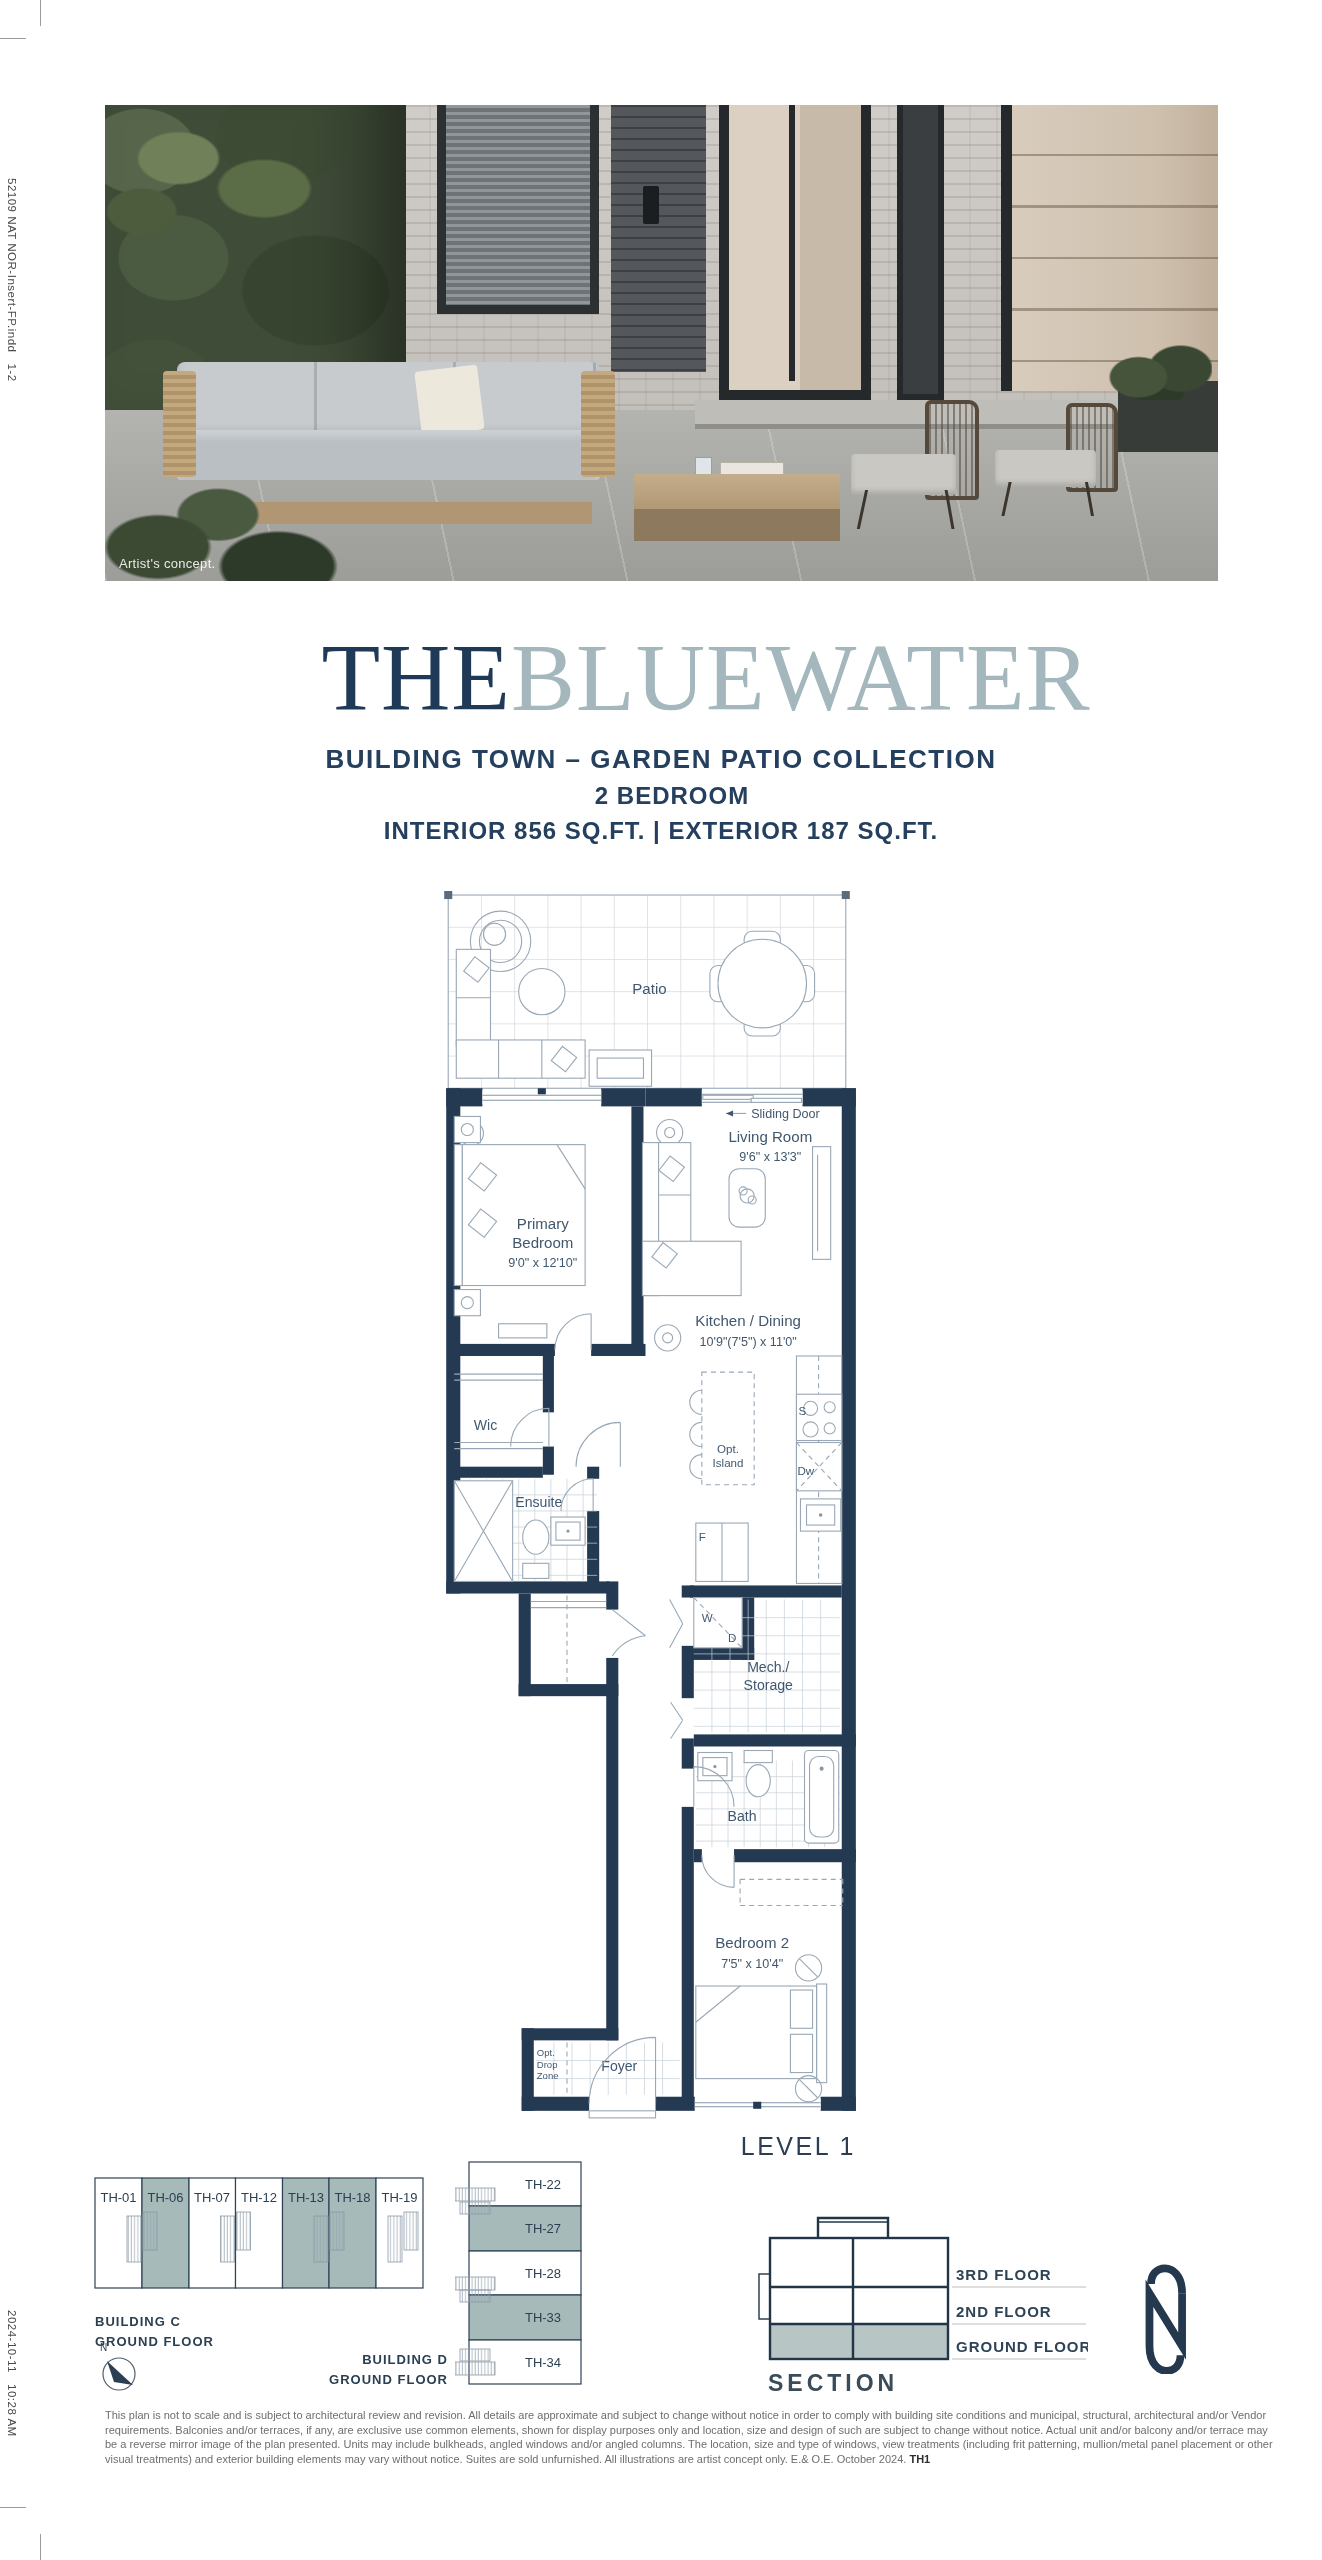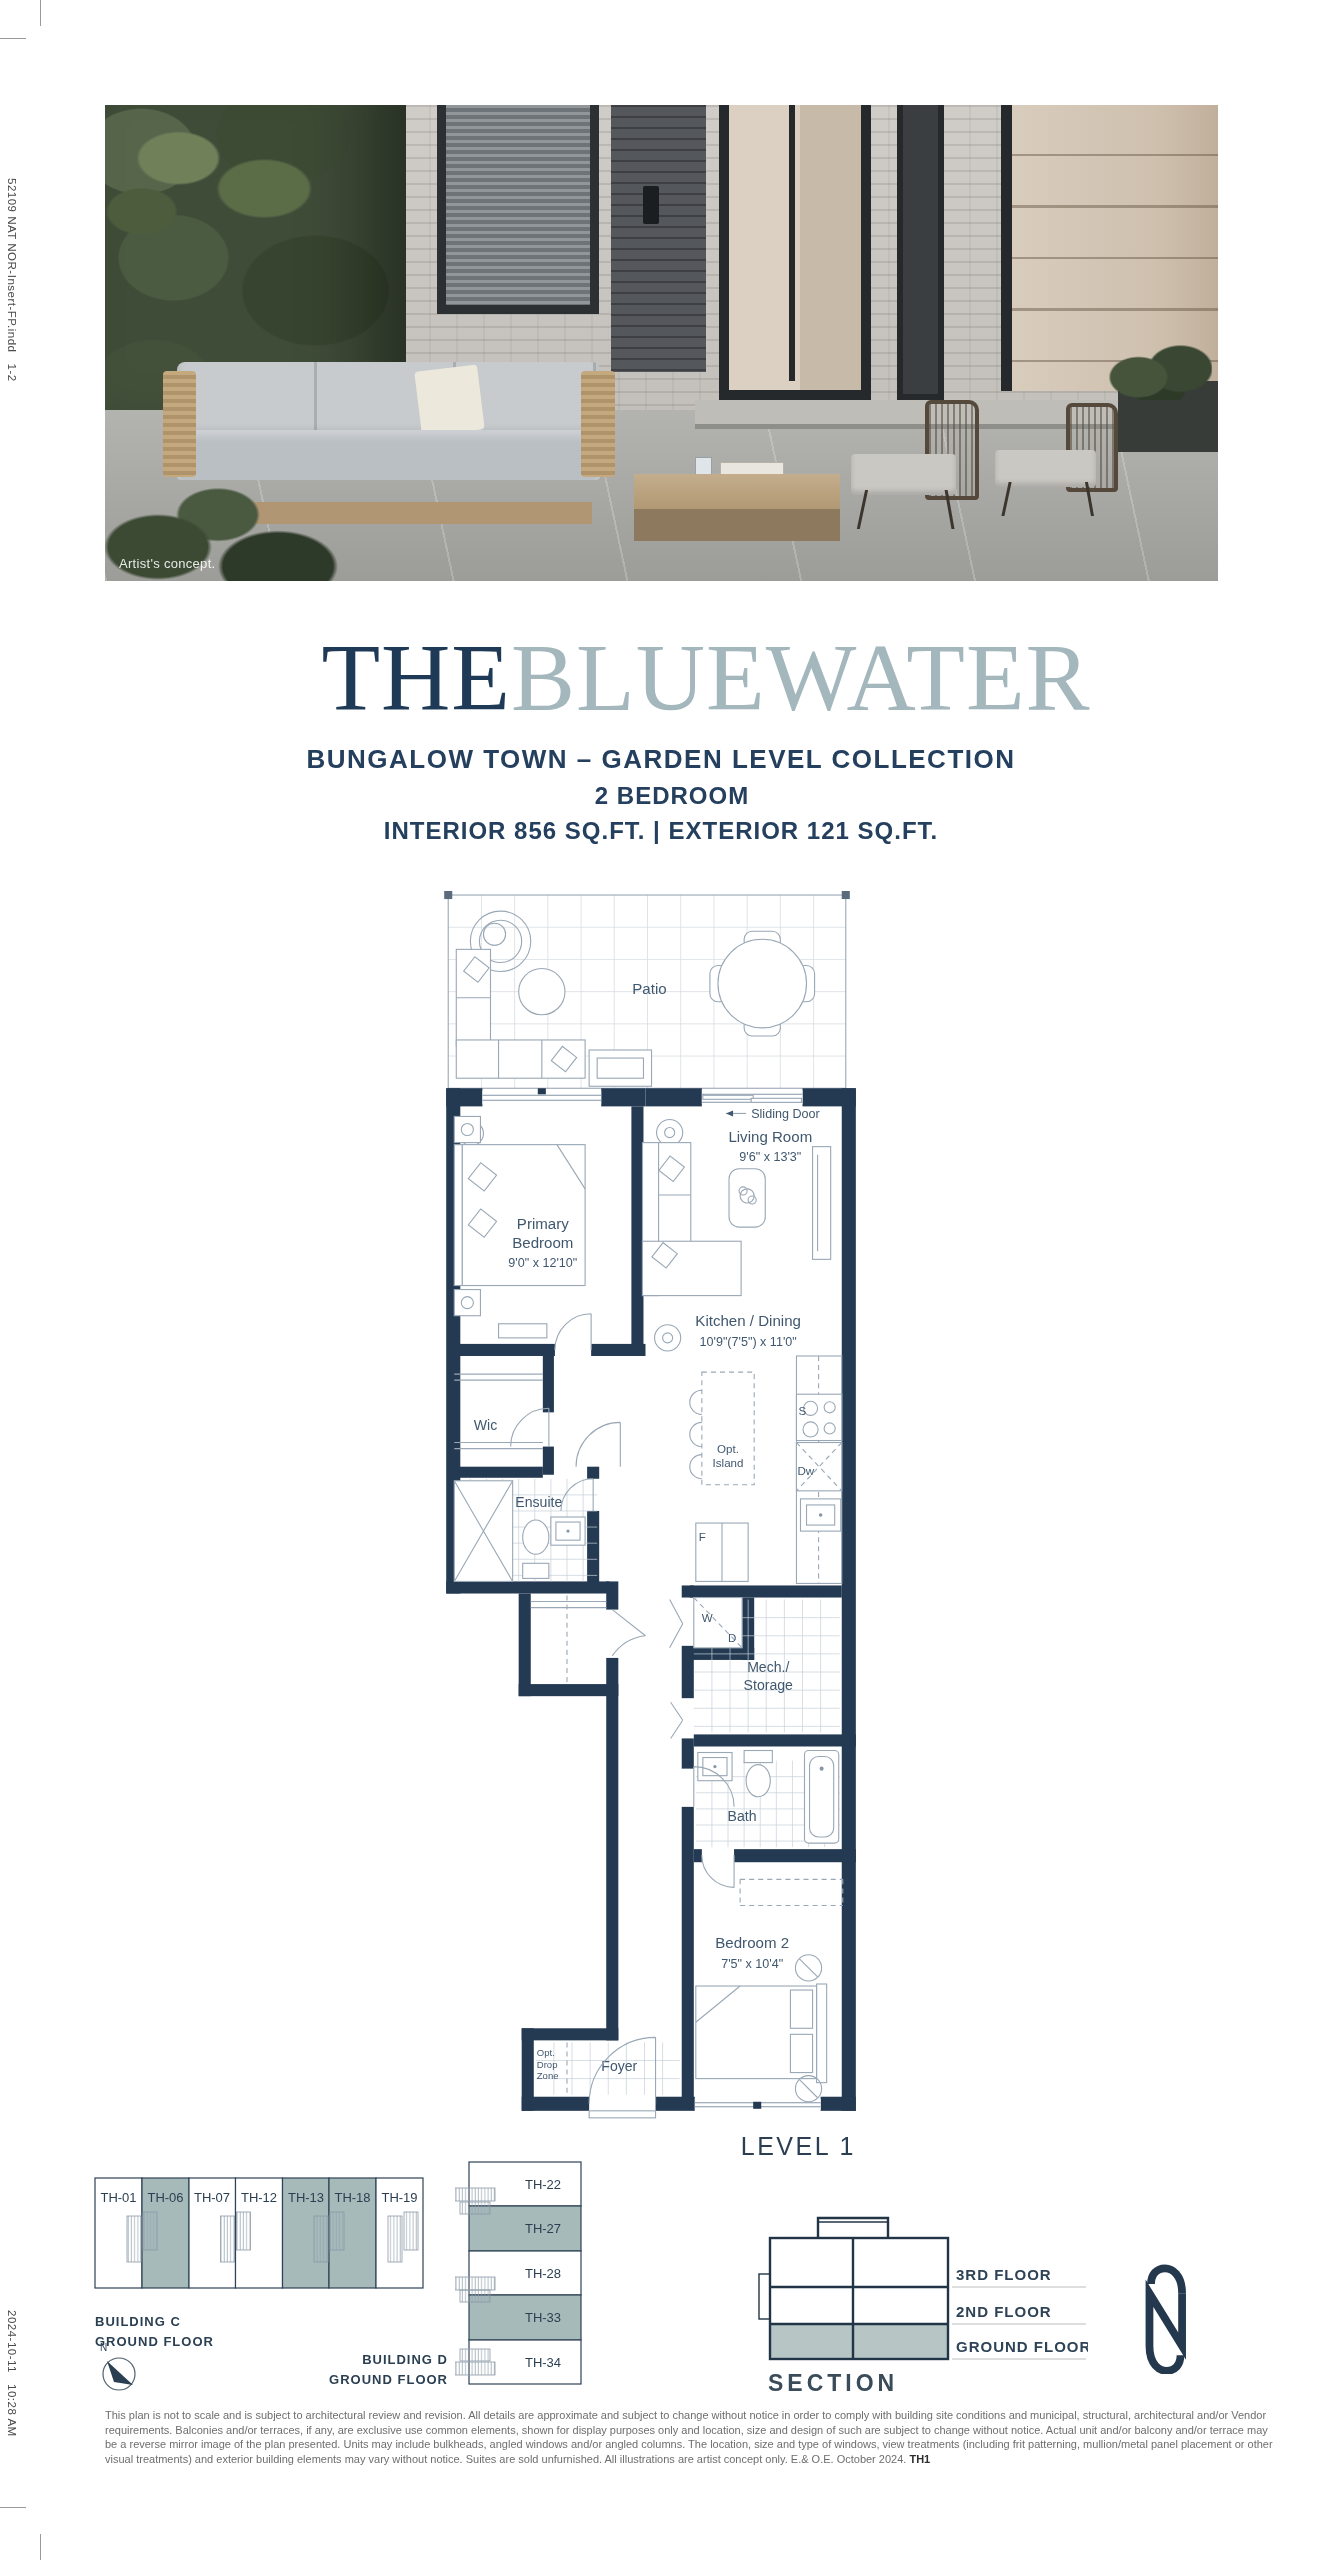--- a/index.html
+++ b/index.html
@@ -138,23 +138,23 @@
     <div class="c-back"></div>
     <div class="c-seat"></div>
     <div class="c-legA"></div>
     <div class="c-legB"></div>
   </div>
   <div class="h-plantBL"></div>
   <div class="h-caption">Artist's concept.</div>
 </div>
 
 <div class="title"><span class="t1">THE</span><span class="t2">BLUEWATER</span></div>
-<div class="sub1">BUNGALOW TOWN – GARDEN LEVEL COLLECTION</div>
+<div class="sub1">BUILDING TOWN – GARDEN PATIO COLLECTION</div>
 <div class="sub2">2 BEDROOM</div>
-<div class="sub3">INTERIOR 856 SQ.FT.  |  EXTERIOR 121 SQ.FT.</div>
+<div class="sub3">INTERIOR 856 SQ.FT.  |  EXTERIOR 187 SQ.FT.</div>
 
 <div class="fp">
 <svg width="418" height="1248" viewBox="0 0 415 1240">
 
   <g>
     <path class="gr" d="M43 4V196M76 4V196M109 4V196M142 4V196M175 4V196M208 4V196M241 4V196M274 4V196M307 4V196M340 4V196M373 4V196"></path>
     <path class="gr" d="M10 36H405M10 68H405M10 100H405M10 132H405M10 164H405"></path>
     <rect class="tl" x="10" y="4" width="395" height="192"></rect>
     <rect x="6" y="0" width="8" height="8" fill="#5B6B7C"></rect>
     <rect x="401" y="0" width="8" height="8" fill="#5B6B7C"></rect>

